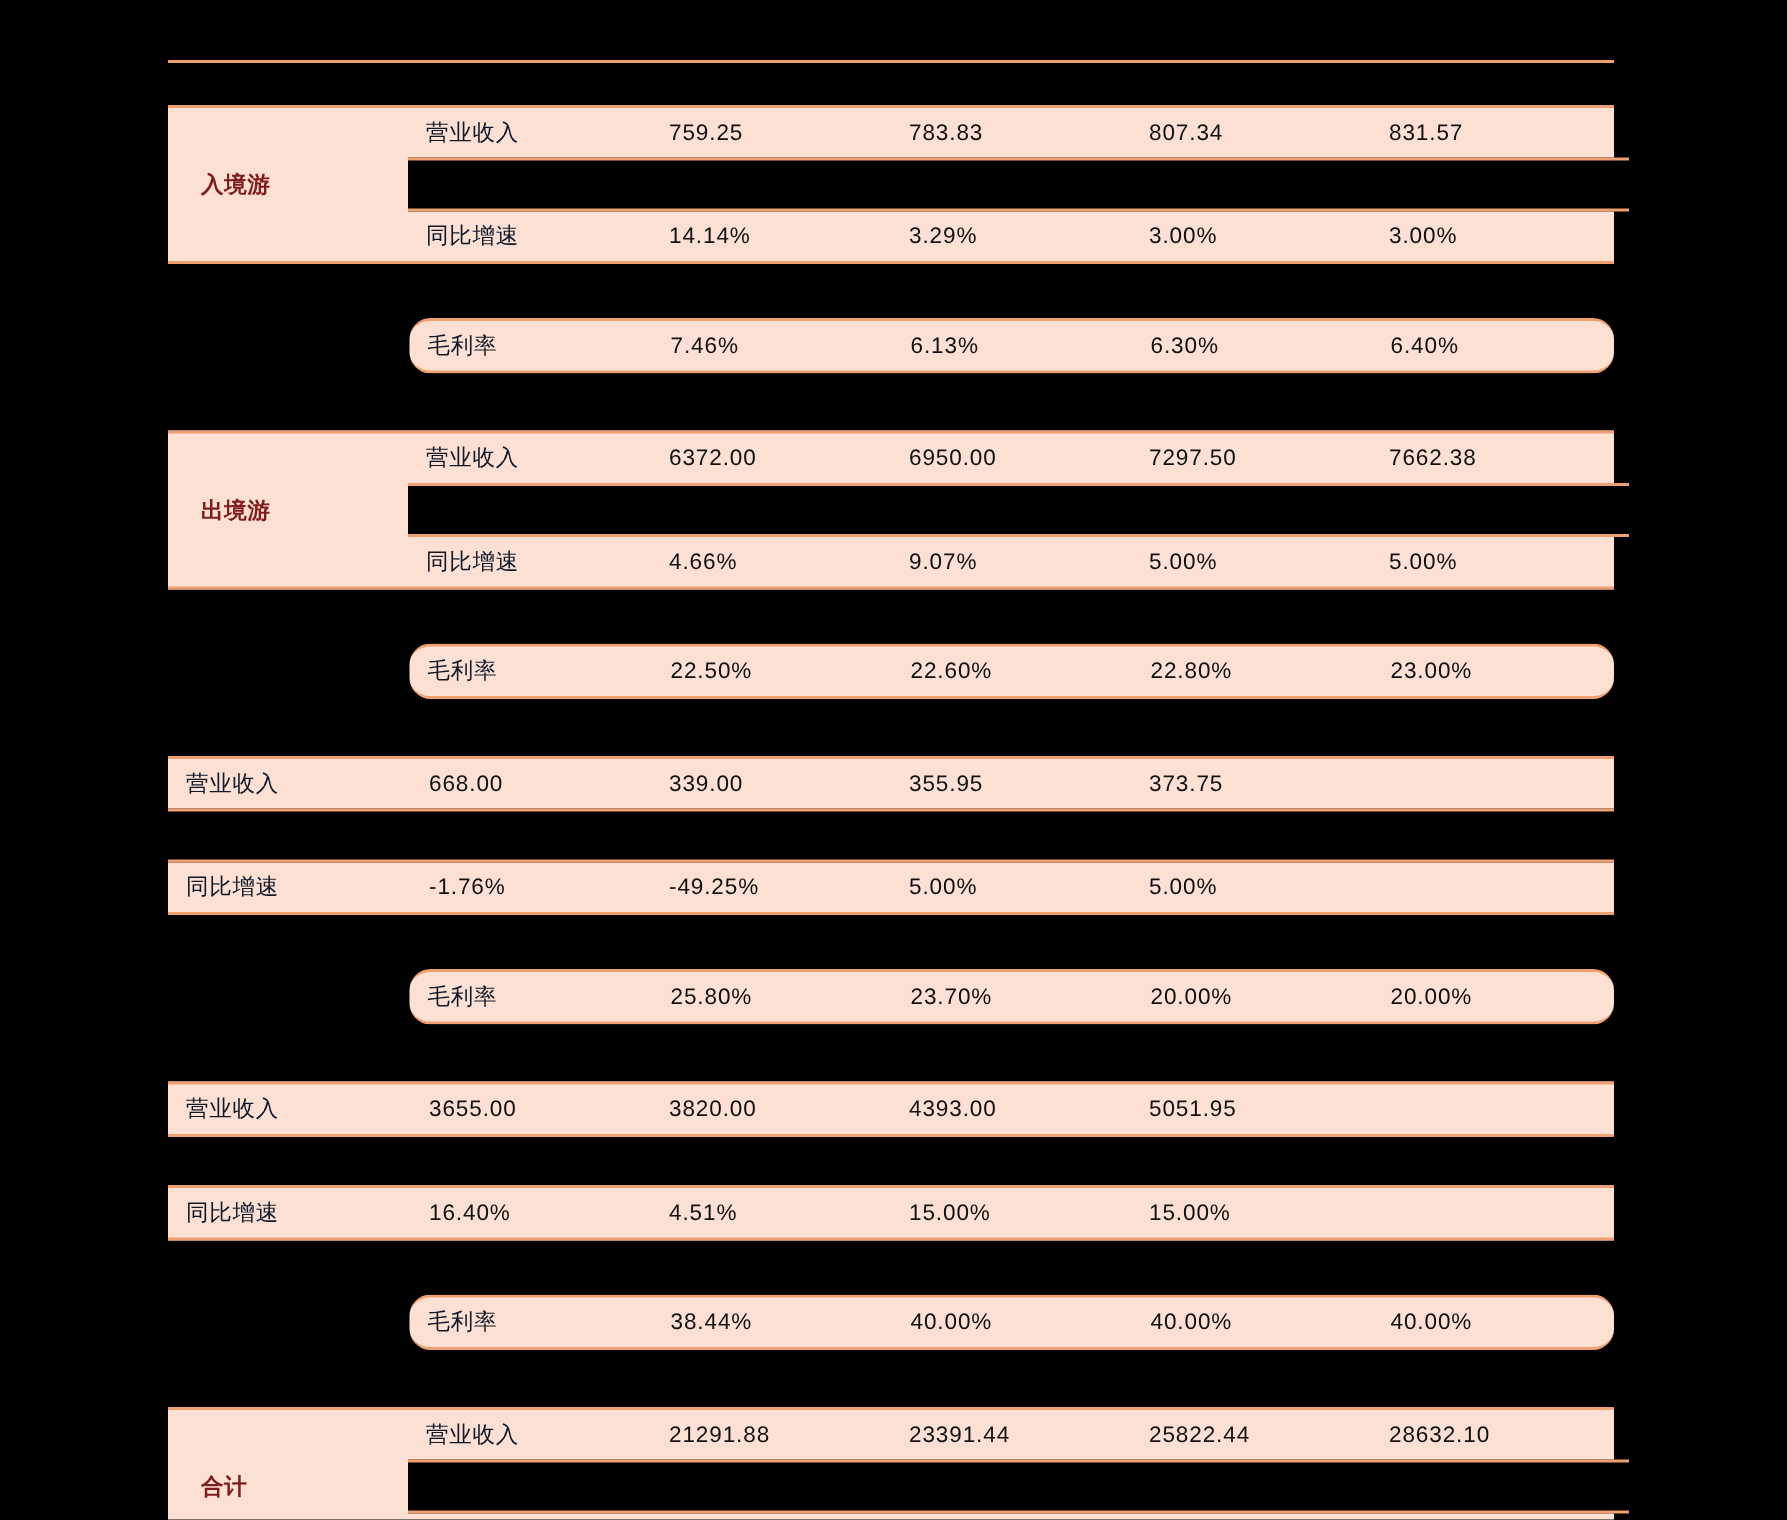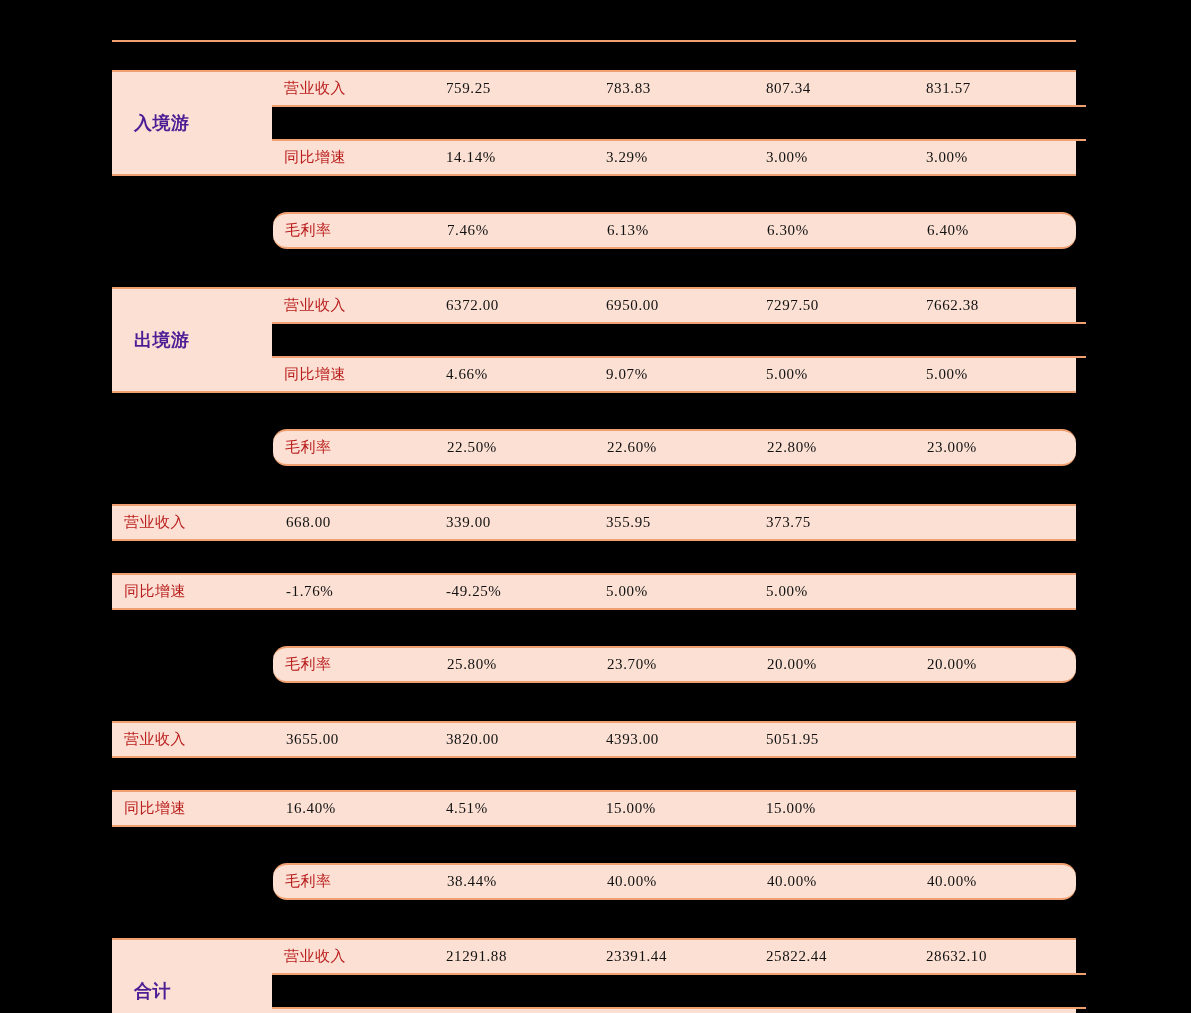--- a/index.html
+++ b/index.html
@@ -45,22 +45,22 @@
     border-bottom: 2px solid #f0a070;
   }
 
   .cat-cell {
     flex: 0 0 160px;
     display: flex;
     align-items: center;
     padding-left: 22px;
     box-sizing: border-box;
     font-weight: bold;
-    font-size: 18px;
-    color: #4c1d95;
+    font-size: 15px;
+    color: #7f1d1d;
     letter-spacing: 0.5px;
   }
 
   .block-rows {
     flex: 1 1 auto;
     display: flex;
     flex-direction: column;
   }
 
   .drow {
@@ -87,32 +87,32 @@
     box-sizing: border-box;
     background: #fbe0d3;
     border-top: 2px solid #f0a070;
     border-bottom: 2px solid #f0a070;
     border-radius: 14px;
   }
 
   .metric {
     flex: 0 0 174px;
     font-size: 15px;
-    color: #b91c1c;
+    color: #0f172a;
     padding-left: 12px;
     box-sizing: border-box;
     white-space: nowrap;
     letter-spacing: 0.5px;
   }
 
   .val {
     flex: 0 0 160px;
     font-size: 15px;
     color: #111111;
-    font-family: Liberation Serif, serif;
+    font-family: Liberation Sans, sans-serif;
     white-space: nowrap;
     letter-spacing: 0.6px;
   }
 
   
   .spacer-sm { height: 28px; background: #000000; }
   .spacer-md { height: 36px; background: #000000; }
   .spacer-lg { height: 38px; background: #000000; }
 </style>
 </head>

